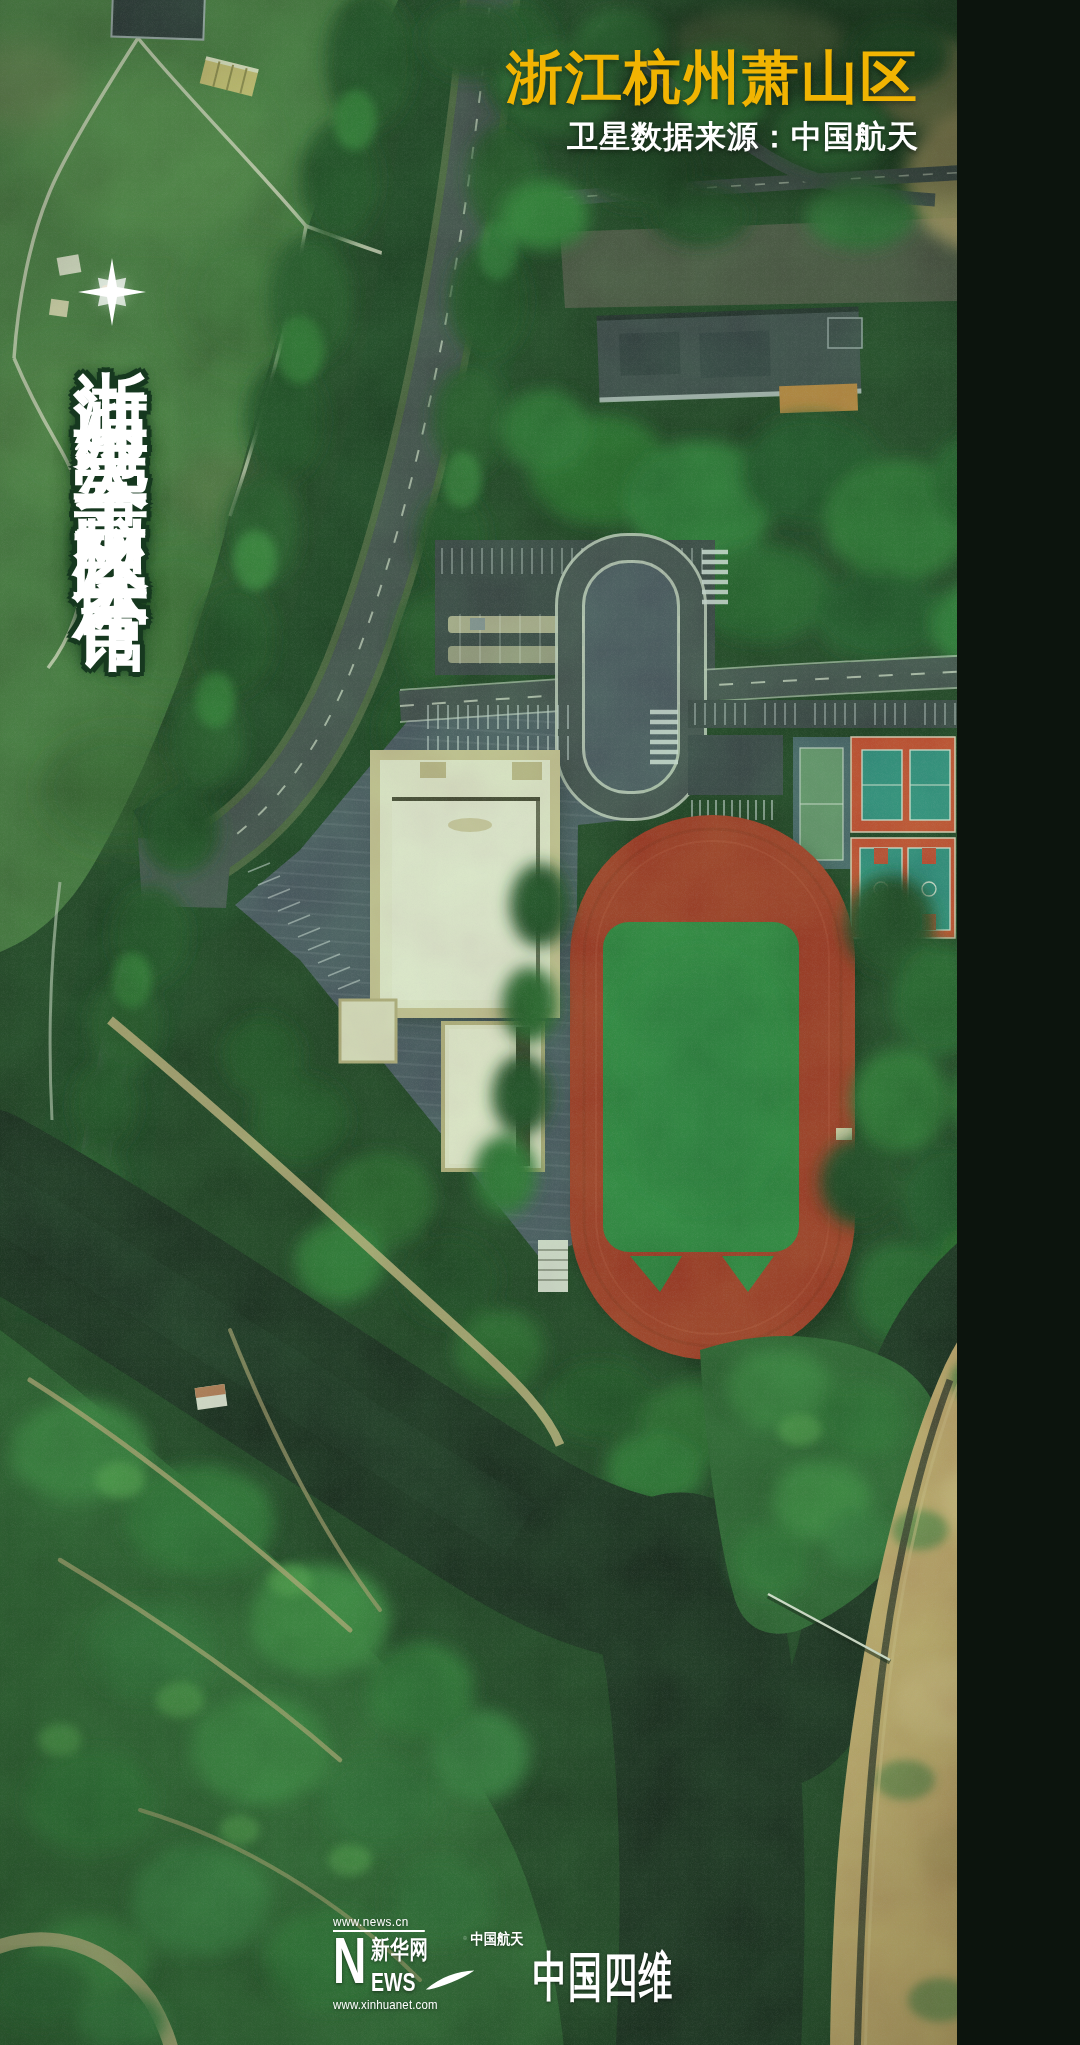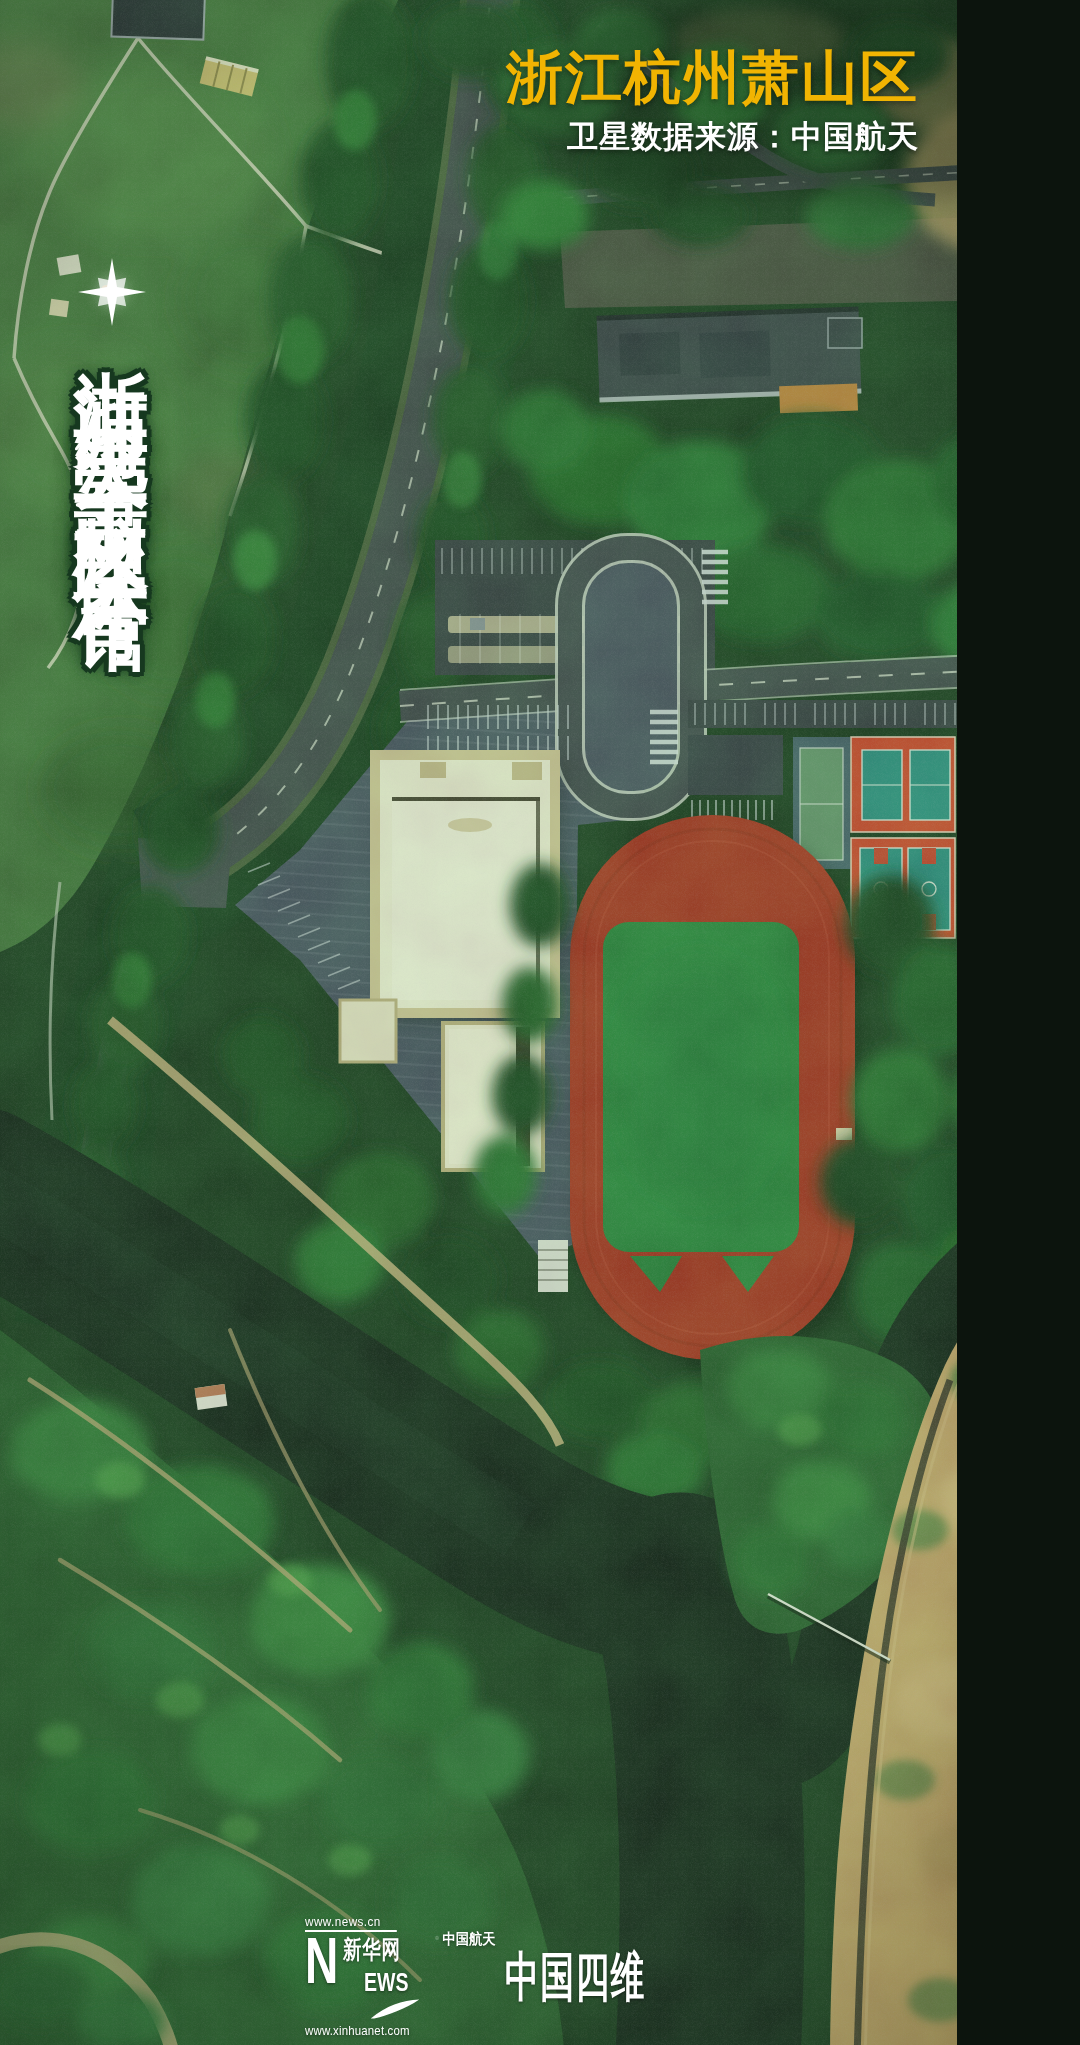--- a/index.html
+++ b/index.html
@@ -21,30 +21,30 @@
           font-family:"Liberation Serif","DejaVu Serif",serif;
           font-size:75px;font-weight:700;letter-spacing:16px;line-height:1;
           color:var(--text_white,#fff);
           text-shadow:
             -5px 0 0 #16381f, 5px 0 0 #16381f, 0 -5px 0 #16381f, 0 5px 0 #16381f,
             -4px -4px 0 #16381f, 4px 4px 0 #16381f, -4px 4px 0 #16381f, 4px -4px 0 #16381f,
             0 0 12px rgba(18,50,28,.9), 0 0 22px rgba(18,50,28,.7);}
   .star{position:absolute;left:76px;top:256px;width:72px;height:72px;}
 
   
-  .footer{position:absolute;left:305px;top:1914px;display:flex;align-items:flex-start;
+  .footer{position:absolute;left:333px;top:1914px;display:flex;align-items:flex-start;
           color:var(--text_white,#fff);text-shadow:0 1px 4px rgba(0,0,0,.5);}
   .xinhua{width:118px;}
   .xh-url-top{font-size:13px;letter-spacing:.5px;transform:scaleX(.9);transform-origin:left;
               border-bottom:2px solid #fff;padding-bottom:1px;width:102px;white-space:nowrap;}
   .xh-row{display:flex;margin-top:1px;}
   .xh-n{font-size:64px;font-weight:900;line-height:.88;transform:scaleX(.72);transform-origin:left;}
   .xh-col{margin-left:-8px;display:flex;flex-direction:column;}
   .xh-cn{font-size:25px;font-weight:800;letter-spacing:1px;transform:scaleX(.74);transform-origin:left;white-space:nowrap;}
-  .xh-ews-row{display:flex;align-items:flex-end;margin-top:2px;flex-direction:column;}
+  .xh-ews-row{display:flex;align-items:flex-start;margin-top:2px;}
   .xh-ews{font-size:25px;font-weight:800;transform:scaleX(.78);transform-origin:left;}
   .swoosh{margin-left:-4px;margin-bottom:2px;}
   .xh-url-bot{font-size:13px;letter-spacing:.2px;transform:scaleX(.88);transform-origin:left;
               margin-top:0;white-space:nowrap;}
   .casc{margin-left:12px;width:64px;display:flex;flex-direction:row;align-items:center;}
   .casc-name{font-size:15px;font-weight:700;margin-top:2px;transform:scaleX(.88);white-space:nowrap;}
   .siwei{margin-left:6px;margin-top:28px;font-size:53px;font-weight:900;letter-spacing:2px;
          transform:scaleX(.64);transform-origin:left;white-space:nowrap;}
 </style>
 </head>

